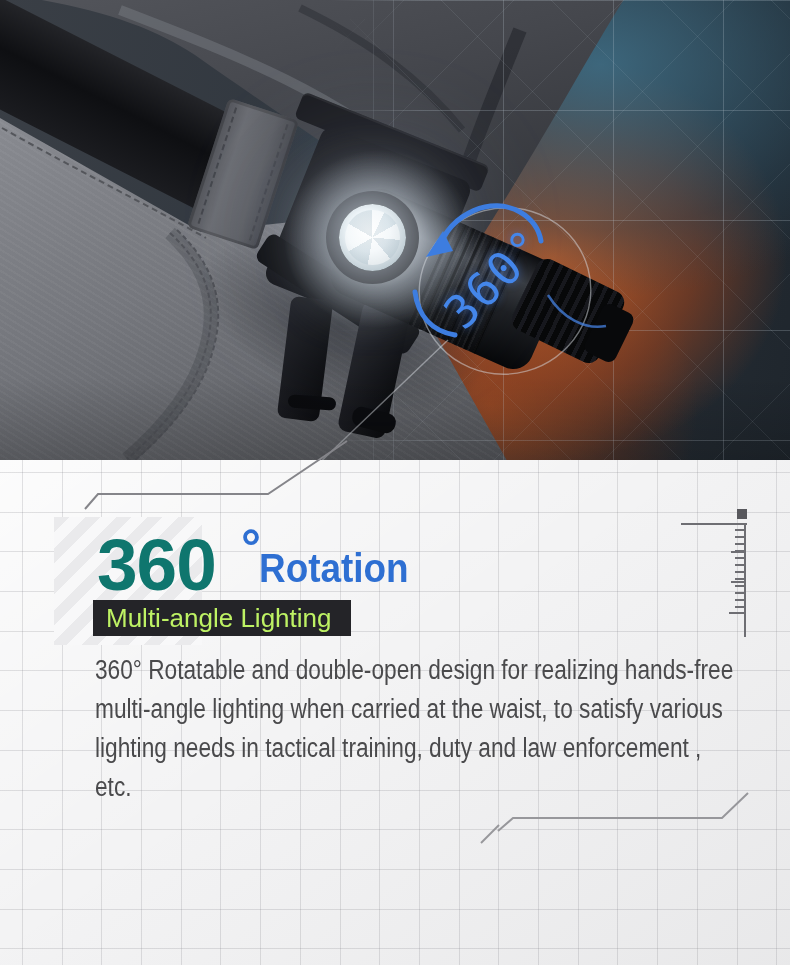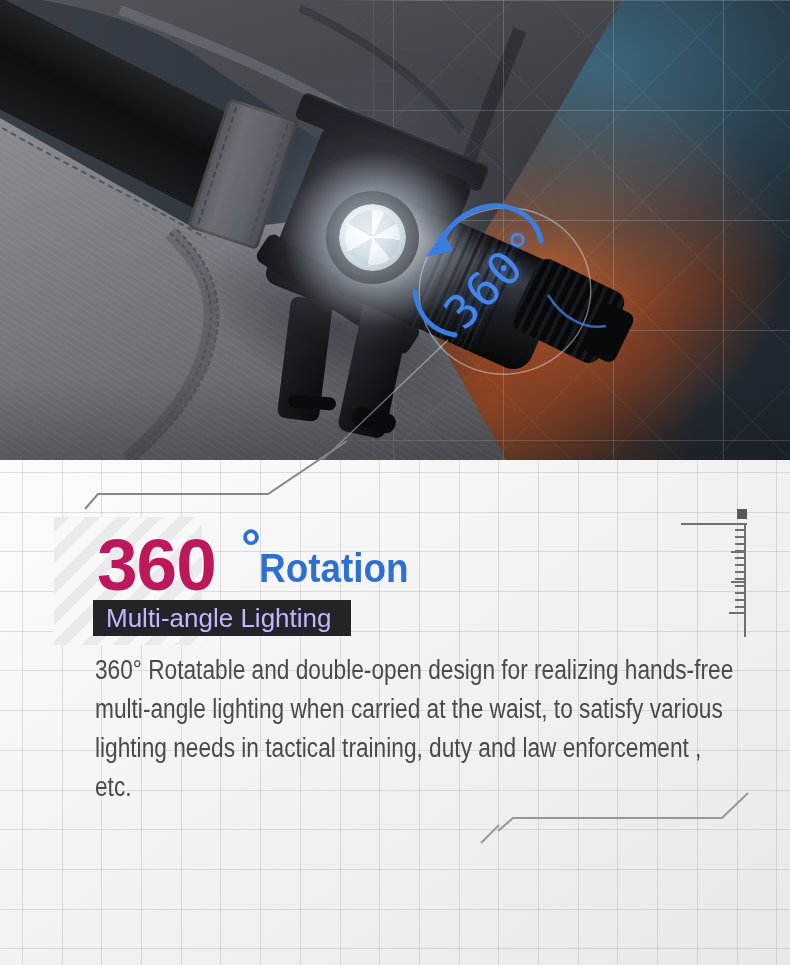--- a/index.html
+++ b/index.html
@@ -81,25 +81,25 @@
   
   .content{left:0;top:460px;width:790px;height:505px;background:#f3f3f4;}
   .content-grid{inset:0;background-image:
     repeating-linear-gradient(to right, rgba(125,125,132,.22) 0 1px, transparent 1px 39.7px),
     repeating-linear-gradient(to bottom, rgba(125,125,132,.22) 0 1px, transparent 1px 39.7px),
     linear-gradient(145deg, rgba(255,255,255,.75), rgba(255,255,255,0) 45%, rgba(90,90,95,.07));
     background-position:22px 0,0 12px,0 0;}
   .hatch{left:54px;top:57px;width:148px;height:128px;
     background:repeating-linear-gradient(135deg,#eaeaec 0 11px,#f8f8f9 11px 22px);}
   .heading-number{left:97px;top:68px;font-size:73px;font-weight:bold;line-height:1;
-    color:#be185d;letter-spacing:-1px;}
+    color:#0f766e;letter-spacing:-1px;}
   .heading-degree{left:241px;top:62px;font-size:50px;font-weight:bold;line-height:1;color:#2e6fd2;}
   .heading-word{left:259px;top:88px;font-size:41px;font-weight:bold;line-height:1;color:#2e6fd2;
     transform:scaleX(.9);transform-origin:left top;letter-spacing:0;}
-  .badge{left:93px;top:140px;width:258px;height:36px;background:#242428;color:#c4b5fd;
+  .badge{left:93px;top:140px;width:258px;height:36px;background:#242428;color:#bef264;
     font-size:26px;line-height:36px;padding-left:13px;white-space:nowrap;}
   .para{left:95px;top:191px;width:680px;color:#4a4a4c;font-size:27px;line-height:39px;}
   .para .pline{position:relative;white-space:nowrap;transform:scaleX(.84);transform-origin:left top;}
   
   .ruler-square{left:737px;top:49px;width:10px;height:10px;background:#58585d;}
   .ruler-hline{left:681px;top:63px;width:66px;height:2px;background:#6e6e73;}
   .ruler-vline{left:744px;top:63px;width:2px;height:114px;background:#6e6e73;}
   .ruler-ticks{left:735px;top:69px;width:9px;height:84px;
     background:repeating-linear-gradient(to bottom,#6e6e73 0 2px,transparent 2px 7px);}
   .ruler-long1{left:731px;top:91px;width:13px;height:2px;background:#6e6e73;}

